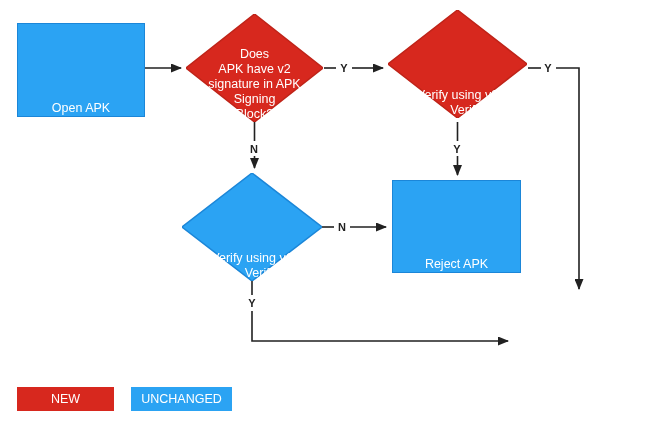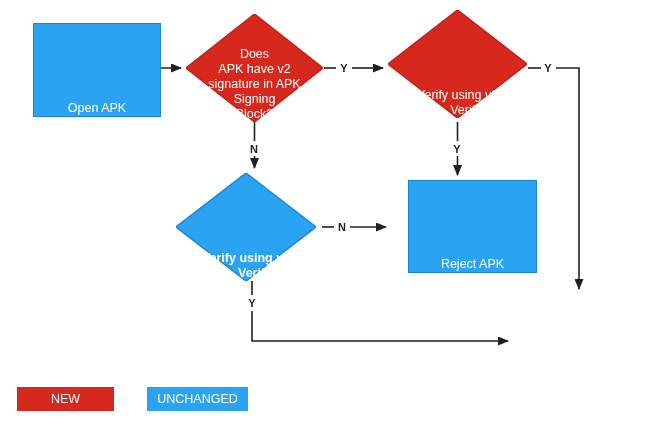--- a/index.html
+++ b/index.html
@@ -7,21 +7,21 @@
     position:relative;width:657px;height:427px;background:#ffffff;overflow:hidden;
     font-family:"Liberation Sans", sans-serif;
   }
   #connector-layer{position:absolute;left:0;top:0;width:657px;height:427px;pointer-events:none;}
   .node{
     position:absolute;display:flex;align-items:flex-end;justify-content:center;
     color:#ffffff;font-size:12.5px;line-height:15px;text-align:center;
     box-sizing:border-box;
   }
   .rect-node{border:1px solid transparent;}
-  .blue-border{border-color:#1b86d8;margin-left:16px;}
+  .blue-border{border-color:#1b86d8;}
   .red-border{border-color:#bf2318;}
   .diamond-node{background:transparent;}
   .diamond-node svg{position:absolute;left:0;top:0;width:100%;height:100%;}
   .node-label{
     position:relative;z-index:2;white-space:pre-line;padding:0 6px;
   }
   .edge-label{
     position:absolute;transform:translate(-50%,-50%);
     font-size:11px;font-weight:700;color:#212121;z-index:3;
   }
@@ -79,21 +79,21 @@
   </div>
 
   <div class="node diamond-node" style="left:388px;top:10px;width:139px;height:108px;">
     <svg viewBox="0 0 100 100" preserveAspectRatio="none">
       <polygon points="50,0 100,50 50,100 0,50" stroke-width="1.5" vector-effect="non-scaling-stroke" fill="#d7281e" stroke="#bf2318"></polygon>
     </svg>
     <div class="node-label">Verify using v2
 rules. Verified?</div>
   </div>
 
-  <div class="node diamond-node" style="left:176px;top:173px;width:140px;height:108px;font-weight:bold;">
+  <div class="node diamond-node" style="left:182px;top:173px;width:140px;height:108px;">
     <svg viewBox="0 0 100 100" preserveAspectRatio="none">
       <polygon points="50,0 100,50 50,100 0,50" stroke-width="1.5" vector-effect="non-scaling-stroke" fill="#2ba3f3" stroke="#1b86d8"></polygon>
     </svg>
     <div class="node-label">Verify using v1
 rules. Verified?</div>
   </div>
 
   <div class="edge-label" style="left:344px;top:68px;">Y</div>
   <div class="edge-label" style="left:254px;top:149px;">N</div>
   <div class="edge-label" style="left:548px;top:68px;">Y</div>

